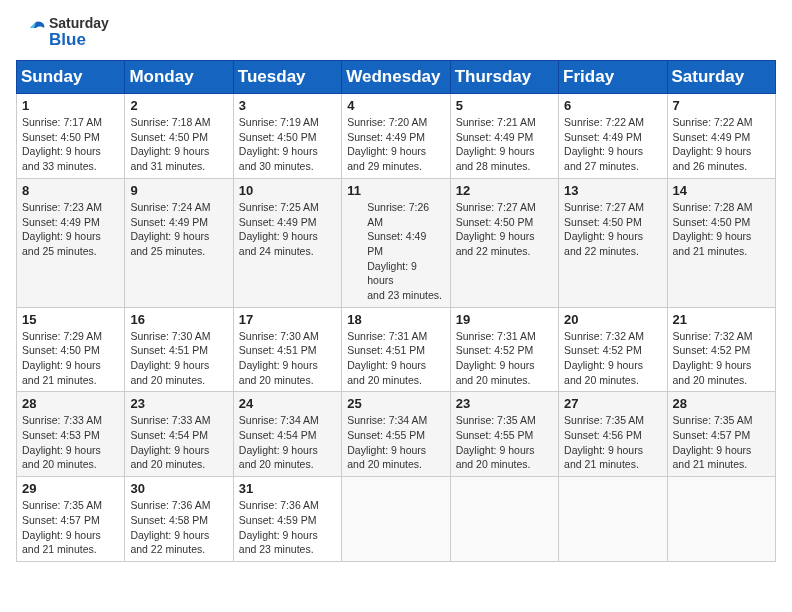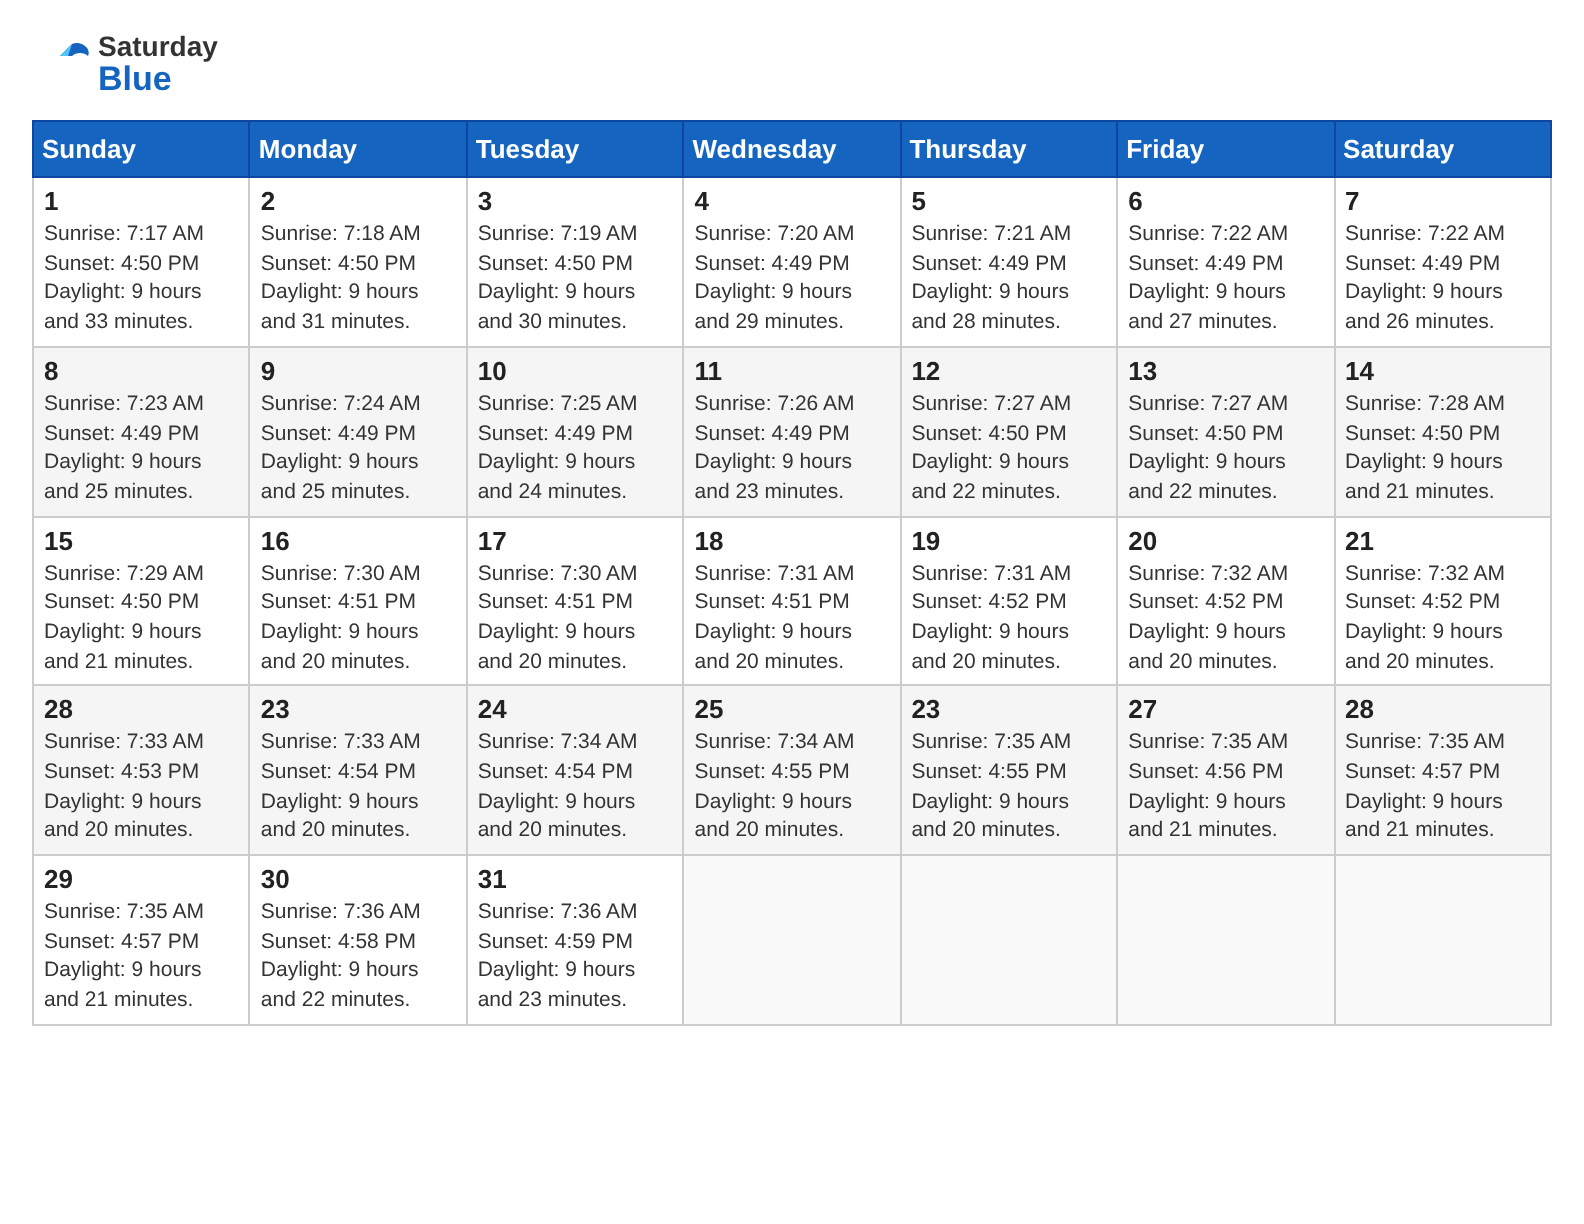--- a/index.html
+++ b/index.html
@@ -37,21 +37,21 @@
     .calendar {
       width: 100%;
       border-collapse: collapse;
       font-size: 11px;
     }
     .calendar th {
       background: #1565c0;
       color: #fff;
       padding: 6px 4px;
       text-align: left;
-      font-size: 13px;
+      font-size: 17px;
       font-weight: bold;
       border: 1px solid #0d47a1;
     }
     .calendar td {
       vertical-align: top;
       padding: 4px 5px;
       border: 1px solid #ccc;
       width: calc(100% / 7);
       min-height: 80px;
       background: #fff;
@@ -183,21 +183,21 @@
         </td>
         <td>
           <span class="day-num">10</span>
           <div class="day-info" style="white-space: pre-line;">Sunrise: 7:25 AM
 Sunset: 4:49 PM
 Daylight: 9 hours
 and 24 minutes.</div>
         </td>
         <td>
           <span class="day-num">11</span>
-          <div class="day-info" style="white-space: pre-line;">Sunrise: 7:26 AM
+          <div class="day-info" style="white-space: pre-line; margin-left: 20px;">Sunrise: 7:26 AM
 Sunset: 4:49 PM
 Daylight: 9 hours
 and 23 minutes.</div>
         </td>
         <td>
           <span class="day-num">12</span>
           <div class="day-info" style="white-space: pre-line;">Sunrise: 7:27 AM
 Sunset: 4:50 PM
 Daylight: 9 hours
 and 22 minutes.</div>

